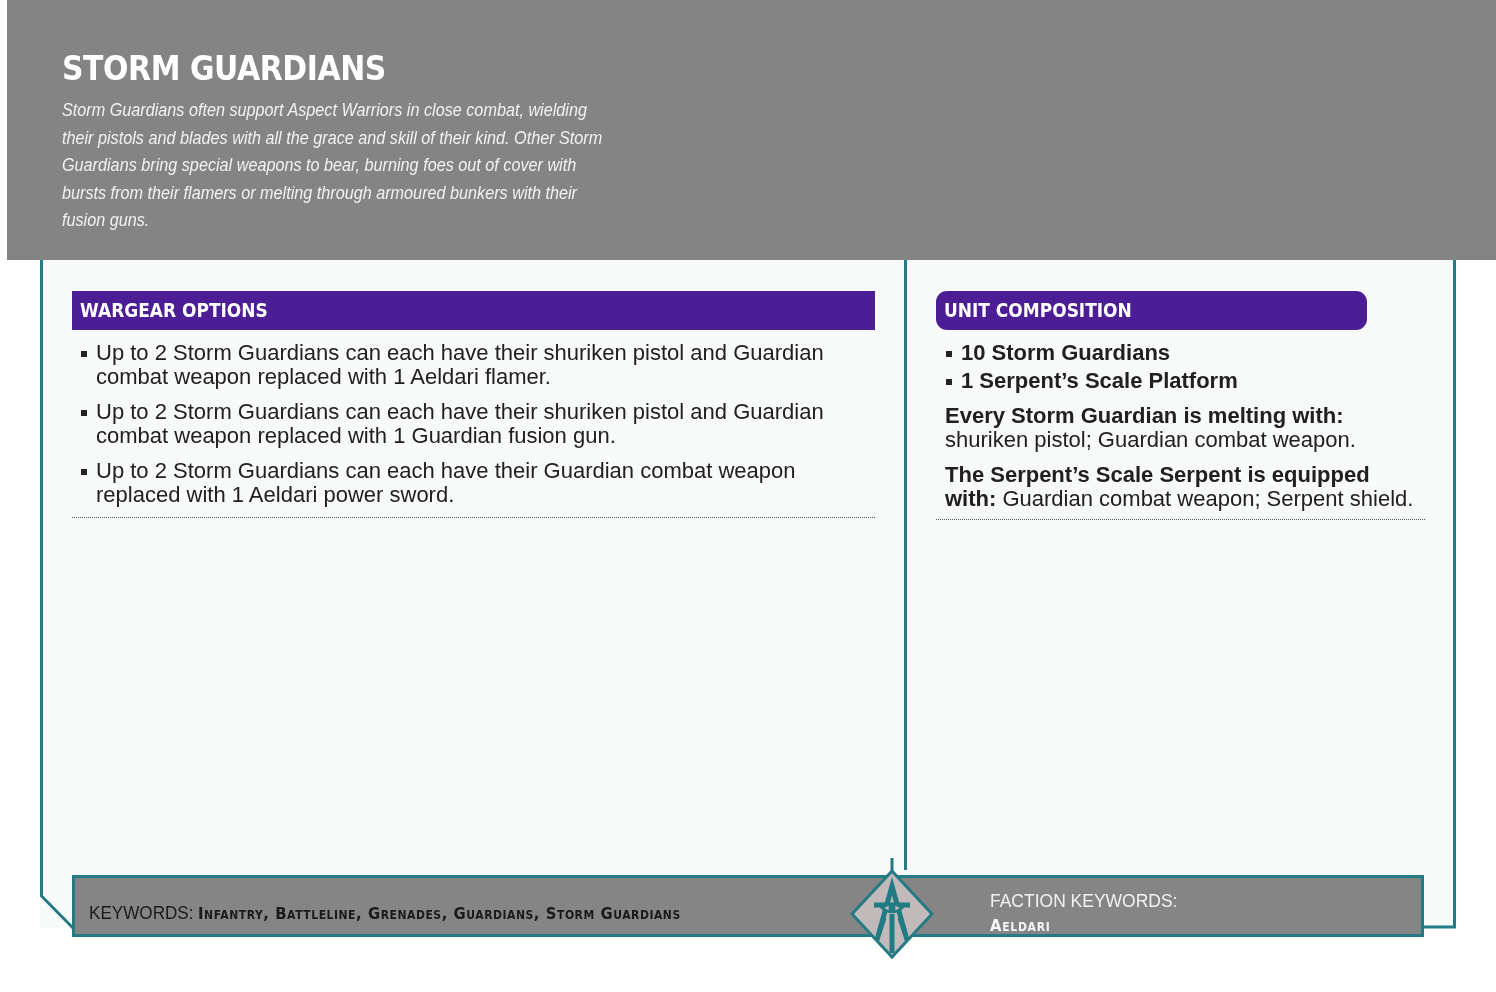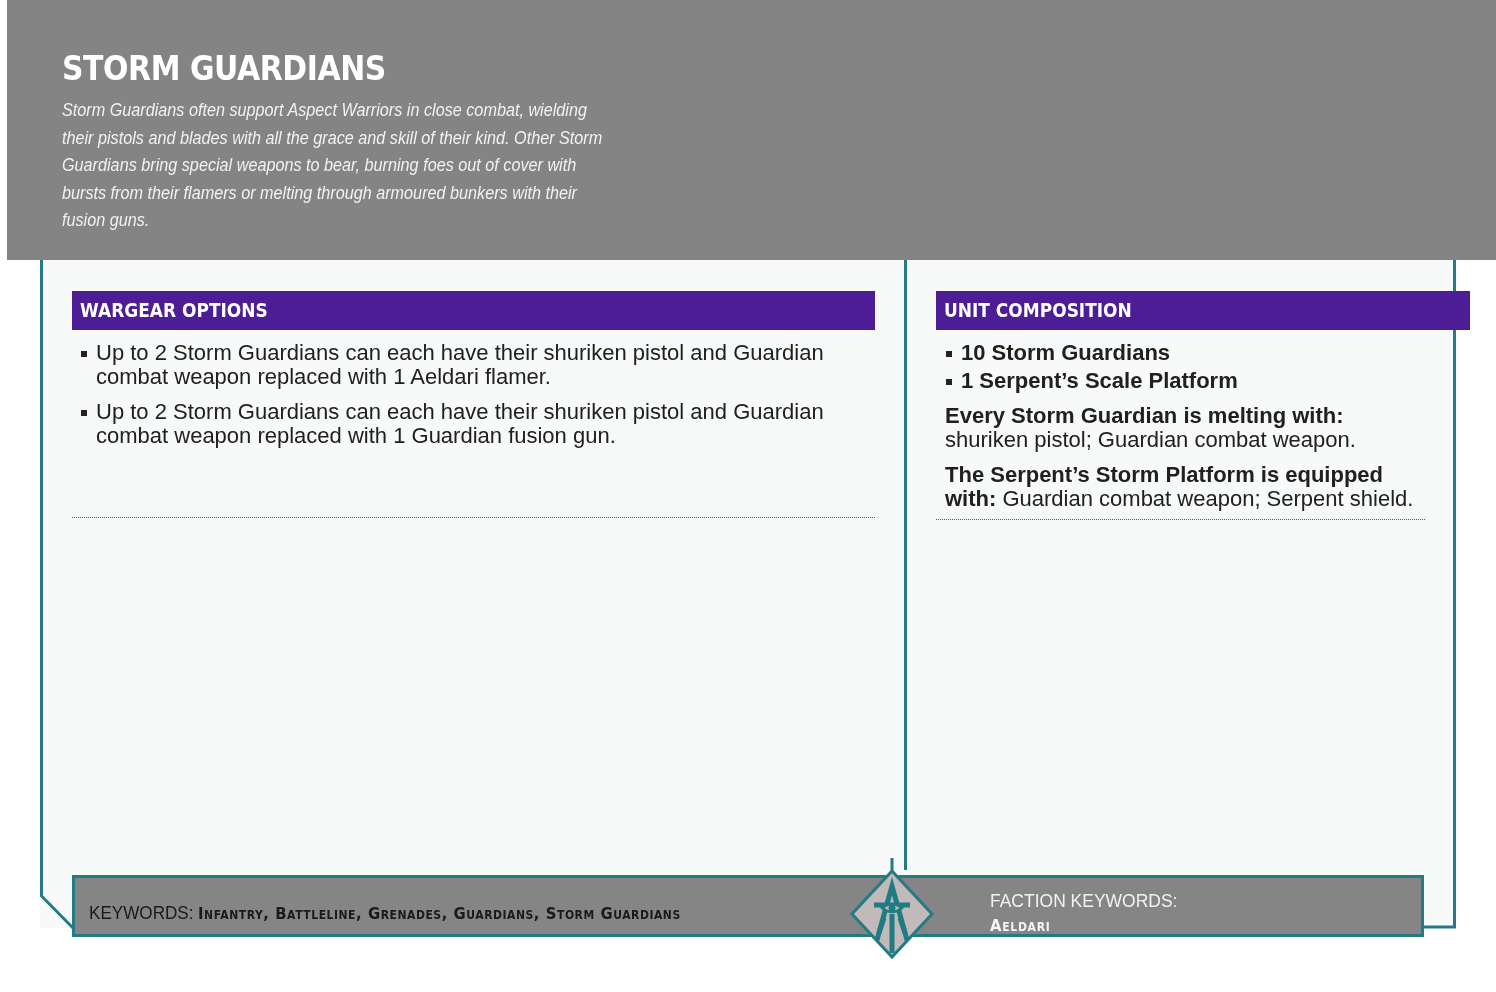--- a/index.html
+++ b/index.html
@@ -38,21 +38,21 @@
     }
 
     
     .section-header {
       position: absolute; height: 39px; background: #4c1d95;
       color: #ffffff; font-family: "DejaVu Sans", sans-serif; font-weight: bold;
       font-size: 20px; line-height: 39px; padding-left: 8px;
     }
     .section-header span { display: inline-block; transform: scaleX(0.85); transform-origin: left center; }
     .wargear-header { left: 72px; top: 291px; width: 803px; }
-    .composition-header { left: 936px; top: 291px; width: 534px; }
+    .composition-header { left: 936px; top: 291px; width: 431px; border-radius: 11px; }
 
     .txt { font-family: "Liberation Sans", sans-serif; font-size: 22px; line-height: 24px; color: #202020; }
 
     
     .wargear-list { position: absolute; left: 80px; top: 341px; width: 800px; list-style: none; }
     .wargear-list li {
       position: relative; padding-left: 16px; margin-bottom: 11px;
     }
     .bullet {
       position: absolute; left: 1px; top: 10px; width: 6px; height: 6px; background: #222;
@@ -118,20 +118,24 @@
 </div>
 <ul class="wargear-list txt">
   <li>
     <i class="bullet"></i>
     <span>Up to 2 Storm Guardians can each have their shuriken pistol and Guardian combat weapon replaced with 1 Aeldari flamer.</span>
   </li>
   <li>
     <i class="bullet"></i>
     <span>Up to 2 Storm Guardians can each have their shuriken pistol and Guardian combat weapon replaced with 1 Guardian fusion gun.</span>
   </li>
+  <li>
+    <i class="bullet"></i>
+    <span>Up to 2 Storm Guardians can each have their Guardian combat weapon replaced with 1 Aeldari power sword.</span>
+  </li>
 </ul>
 <div class="dotted-sep wargear-sep"></div>
 
 <div class="section-header composition-header">
   <span>UNIT COMPOSITION</span>
 </div>
 <ul class="composition-list txt">
   <li>
     <i class="bullet"></i>
     <span>10 Storm Guardians</span>
@@ -139,21 +143,21 @@
   <li>
     <i class="bullet"></i>
     <span>1 Serpent’s Scale Platform</span>
   </li>
 </ul>
 <div class="equip equip-1 txt">
   <b>Every Storm Guardian is melting with:</b>
   <span>shuriken pistol; Guardian combat weapon.</span>
 </div>
 <div class="equip equip-2 txt">
-  <b>The Serpent’s Storm Platform is equipped with:</b>
+  <b>The Serpent’s Scale Serpent is equipped with:</b>
   <span>Guardian combat weapon; Serpent shield.</span>
 </div>
 <div class="dotted-sep composition-sep"></div>
 
 <div class="keywords-bar">
   <div class="keywords-text">
     <span class="kw-label">KEYWORDS:</span>
     <span class="kw-values">Infantry, Battleline, Grenades, Guardians, Storm Guardians</span>
   </div>
   <div class="faction-label">FACTION KEYWORDS:</div>

